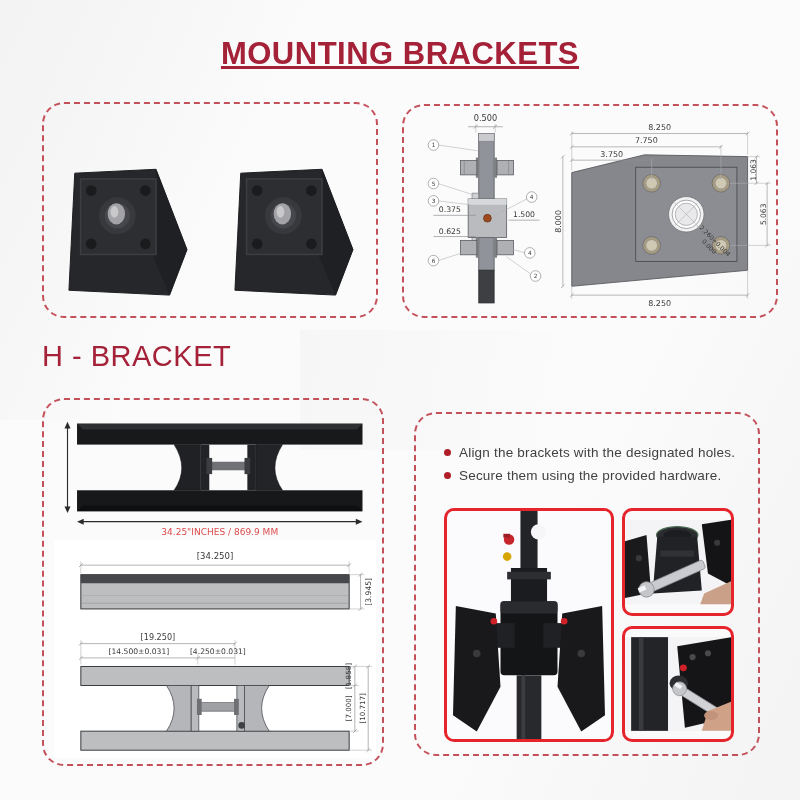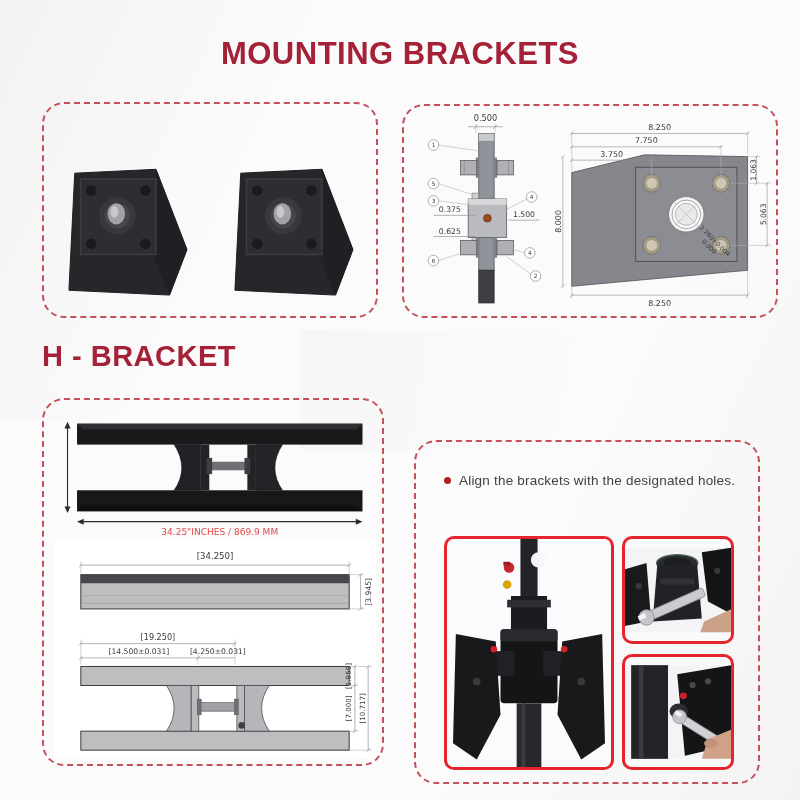--- a/index.html
+++ b/index.html
@@ -13,36 +13,36 @@
   .facet-left { left:0; top:0; width:420px; height:420px;
     background:linear-gradient(115deg, rgba(0,0,0,0.035) 0%, rgba(0,0,0,0) 55%); }
   .facet-right { right:0; bottom:0; width:520px; height:560px;
     background:linear-gradient(295deg, rgba(0,0,0,0.03) 0%, rgba(0,0,0,0) 50%); }
   .facet-mid { left:300px; top:330px; width:500px; height:120px;
     background:linear-gradient(100deg, rgba(0,0,0,0.02) 0%, rgba(0,0,0,0) 60%); }
 
   .page-title {
     position:absolute; top:36px; left:0; width:100%;
     text-align:center; font-size:31px; font-weight:800;
-    letter-spacing:0.5px; color:#A42138;
+    letter-spacing:0.5px; color:#A42138;text-decoration:underline;
   }
   .section-title {
-    position:absolute; font-size:29px; font-weight:700;
+    position:absolute; font-size:29px; font-weight:400;
     letter-spacing:0.5px; color:#A42138;
   }
   .title-hbracket { left:42px; top:340px; }
   .title-instructions { left:414px; top:340px; }
 
   .dashed-box {
     position:absolute; border:2px dashed #c4505a; border-radius:22px;
   }
   .box-photos   { left:42px;  top:102px; width:336px; height:216px; }
   .box-cad      { left:402px; top:104px; width:376px; height:214px; }
   .box-hbracket { left:42px;  top:398px; width:342px; height:368px; }
-  .box-instr    { left:414px; top:440px; width:346px; height:344px; }
+  .box-instr    { left:414px; top:412px; width:346px; height:344px; }
 
   .bracket-photo-row {
     position:absolute; left:0; top:44px; width:100%;
     display:flex; justify-content:center; gap:26px;
   }
 
   .cad-side  { position:absolute; left:16px;  top:4px; }
   .cad-front { position:absolute; left:150px; top:2px; }
 
   .hb-photo  { position:absolute; left:14px; top:14px; }
@@ -340,20 +340,24 @@
       <line class="dim-l" x1="324" y1="126" x2="328" y2="122"></line>
       <text class="dim-t" font-size="7.5" text-anchor="middle" transform="rotate(-90 321 80)" x="321" y="82">[10.717]</text>
     </svg>
   </div>
 
   <div class="dashed-box box-instr">
     <div class="bullets">
       <div class="bullet-row">
         <span class="dot"></span>
         <span class="bullet-text">Align the brackets with the designated holes.</span>
+      </div>
+      <div class="bullet-row">
+        <span class="dot"></span>
+        <span class="bullet-text">Secure them using the provided hardware.</span>
       </div>
     </div>
 
     <div class="photo-frame photo-main">
       <svg width="164" height="228" viewBox="0 0 170 240">
         <rect x="0" y="0" width="170" height="240" fill="#fbfbfd"></rect>
         <rect x="76" y="0" width="18" height="98" fill="#232427"></rect>
         <circle cx="95" cy="22" r="8" fill="#f6f6f8"></circle>
         <circle cx="64" cy="30" r="5.5" fill="#c6252b"></circle>
         <rect x="58" y="24" width="7" height="4" fill="#9e1d22"></rect>

